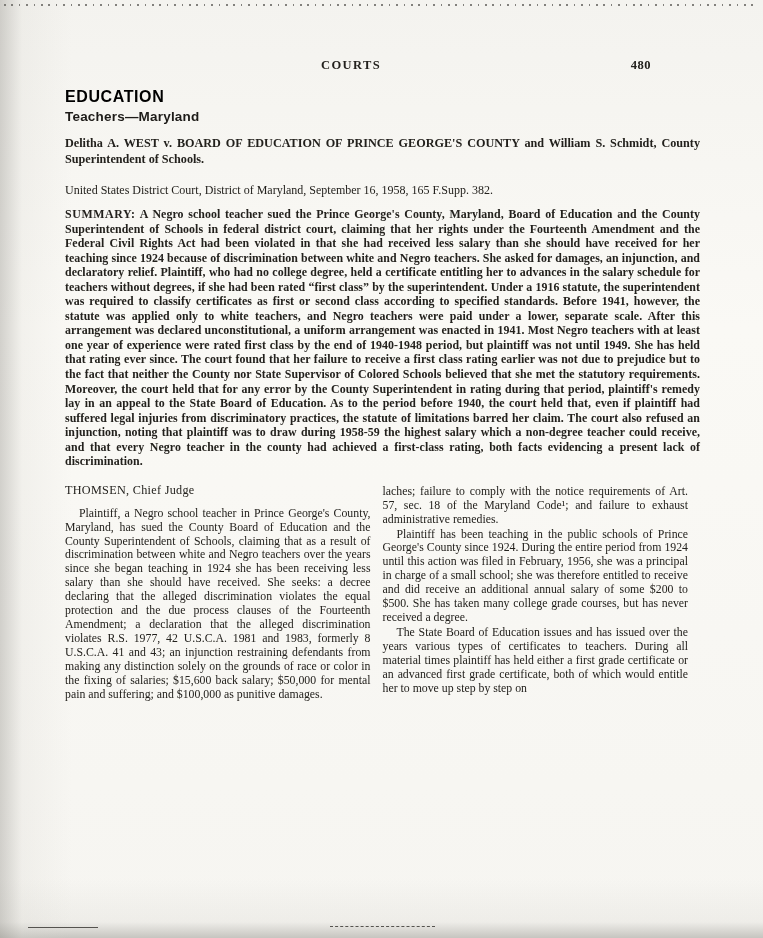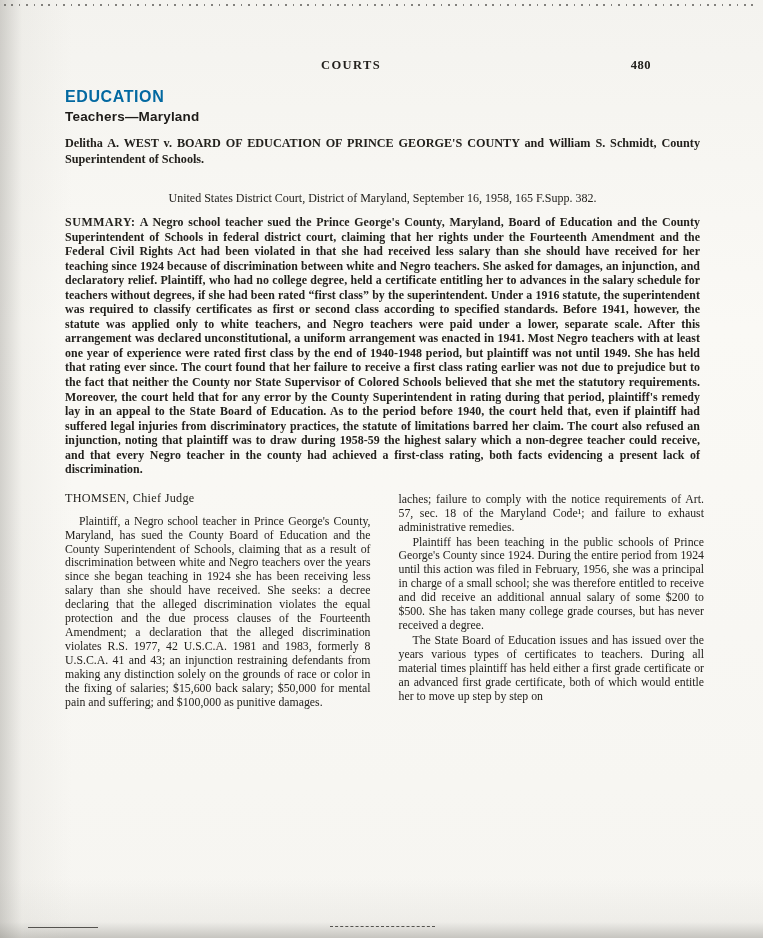--- a/index.html
+++ b/index.html
@@ -36,54 +36,53 @@
   }
 
   .content {
     position: absolute;
     top: 88px; left: 65px; width: 635px;
   }
 
   h1.category {
     font-family: "Liberation Sans", sans-serif;
     font-size: 16px; font-weight: 700; letter-spacing: .6px;
-    color: #0369a1;
+    color: #000000;
   }
   h2.subcategory {
     font-family: "Liberation Sans", sans-serif;
     font-size: 13.5px; font-weight: 700; letter-spacing: .2px;
     margin-top: 3px; color: #1d1b18;
   }
 
   p.case-title {
     margin-top: 12px;
     font-size: 12.2px; font-weight: bold;
     line-height: 15.5px;
     text-align: justify;
   }
   p.citation {
-    margin-top: 24px;
+    margin-top: 16px;
     font-size: 12px;
     line-height: 15px;
-    text-align: center;
   }
 
   p.summary {
     margin-top: 9px;
     font-size: 11.9px; font-weight: bold;
     line-height: 14.55px;
     text-align: justify;
     letter-spacing: .05px;
   }
   .summary-label { letter-spacing: .6px; }
 
   .columns {
     margin-top: 15px;
     display: flex;
-    gap: 28px;
+    gap: 12px;
   }
   .col {
     width: 305.5px; flex: 0 0 305.5px;
     font-size: 11.8px;
     line-height: 13.9px;
     text-align: justify;
   }
   .judge-line {
     font-size: 12.2px;
     letter-spacing: .3px;

